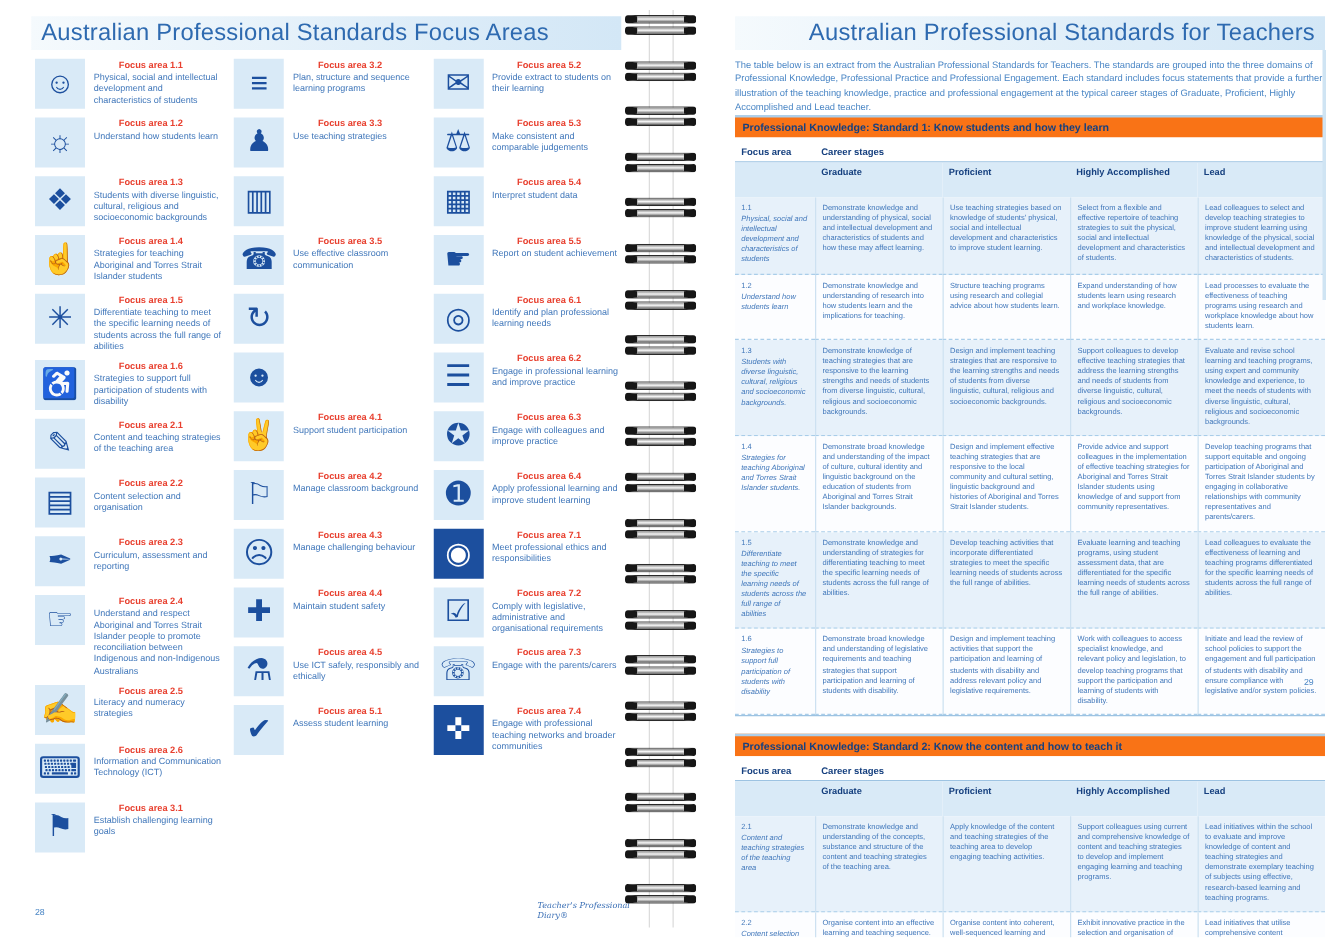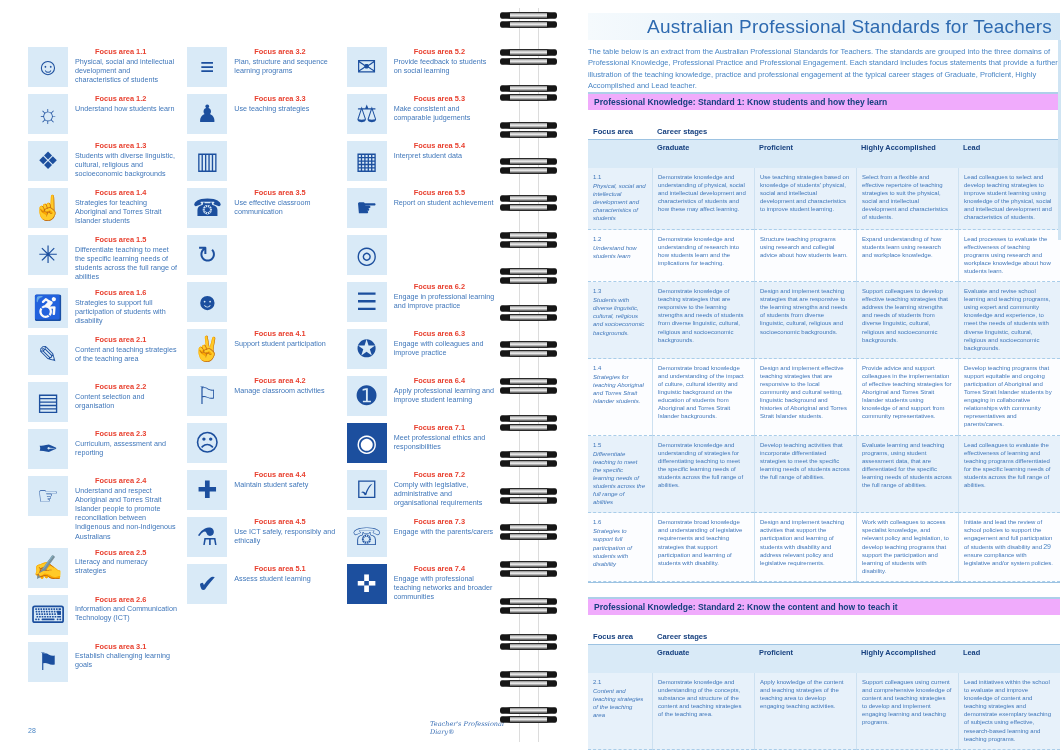--- a/index.html
+++ b/index.html
@@ -35,23 +35,23 @@
 
   
   #right-page { position:absolute; left:563px; top:0; width:498px; height:566px;margin-left:20px; }
   #right-title { left:5px; width:472px; justify-content:flex-end; padding-right:8px;
                  background:linear-gradient(270deg,#d3e7f6 0%,#dcecf8 30%,#f5fafd 100%); }
   #intro { position:absolute; left:5px; top:46px; width:472px; font-size:7.5px; line-height:1.5;
            color:#4a86c5; }
   #tables-wrap { position:absolute; left:5px; top:92px; width:472px; }
   .std-table { display:grid; grid-template-columns:64px repeat(4,1fr); margin-bottom:14px;
                border-bottom:1px solid #9dc3e2; }
-  .tbl-title { grid-column:1/-1; background:#f0abfc; color:#16407f; font-weight:bold;
+  .tbl-title { grid-column:1/-1; background:#f97316; color:#16407f; font-weight:bold;
                font-size:8.5px; padding:3px 6px; border-top:2px solid #aecfe9; }
-  .hdr-cell { font-weight:bold; color:#16407f; font-size:7.6px; padding:17px 6px 3px 5px;
+  .hdr-cell { font-weight:bold; color:#16407f; font-size:7.6px; padding:7px 6px 3px 5px;
               border-bottom:1px solid #9dc3e2; background:#ffffff; }
   .hdr-careers { grid-column:2/6; }
   .stage-cell { background:#d9eaf7; font-weight:bold; color:#16407f; font-size:7.4px;
                 padding:3px 6px 16px 5px; }
   .stage-spacer { background:#d9eaf7; }
   .cell { font-size:6px; line-height:1.35; color:#4077ba; padding:5px 6px 6px 5px;
           border-bottom:1px dashed #a9cde9; }
   .cell.body { border-left:1px solid #cde1f1; }
   .focus-cell { font-style:normal; }
   .focus-cell .fnum { display:block; margin-bottom:1px; }
@@ -71,20 +71,21 @@
   .brand { position:absolute; bottom:14px; font-family:"DejaVu Serif", serif; font-style:italic;
            font-size:6.5px; color:#3a6fb5; }
   #brand-left  { left:430px; }
 </style>
 </head>
 <body>
 
 <div id="spread">
 
   <div id="left-page">
+    <div id="left-title" class="title-band">Australian Professional Standards Focus Areas</div>
     <div id="focus-grid">
         <div class="focus-col">
           <div class="focus-item">
             <div class="fa-icon">☺</div>
             <div class="fa-text">
               <div class="fa-label">Focus area 1.1</div>
               <div class="fa-desc">Physical, social and intellectual development and characteristics of students</div>
             </div>
           </div>
           <div class="focus-item">
@@ -207,25 +208,29 @@
             <div class="fa-icon">✌</div>
             <div class="fa-text">
               <div class="fa-label">Focus area 4.1</div>
               <div class="fa-desc">Support student participation</div>
             </div>
           </div>
           <div class="focus-item">
             <div class="fa-icon">⚐</div>
             <div class="fa-text">
               <div class="fa-label">Focus area 4.2</div>
-              <div class="fa-desc">Manage classroom activities</div>
+              <div class="fa-desc">Manage classroom background</div>
             </div>
           </div>
           <div class="focus-item">
             <div class="fa-icon">☹</div>
+            <div class="fa-text">
+              <div class="fa-label">Focus area 4.3</div>
+              <div class="fa-desc">Manage challenging behaviour</div>
+            </div>
           </div>
           <div class="focus-item">
             <div class="fa-icon">✚</div>
             <div class="fa-text">
               <div class="fa-label">Focus area 4.4</div>
               <div class="fa-desc">Maintain student safety</div>
             </div>
           </div>
           <div class="focus-item">
             <div class="fa-icon">⚗</div>
@@ -240,21 +245,21 @@
               <div class="fa-label">Focus area 5.1</div>
               <div class="fa-desc">Assess student learning</div>
             </div>
           </div>
         </div>
         <div class="focus-col">
           <div class="focus-item">
             <div class="fa-icon">✉</div>
             <div class="fa-text">
               <div class="fa-label">Focus area 5.2</div>
-              <div class="fa-desc">Provide feedback to students on social learning</div>
+              <div class="fa-desc">Provide extract to students on their learning</div>
             </div>
           </div>
           <div class="focus-item">
             <div class="fa-icon">⚖</div>
             <div class="fa-text">
               <div class="fa-label">Focus area 5.3</div>
               <div class="fa-desc">Make consistent and comparable judgements</div>
             </div>
           </div>
           <div class="focus-item">
@@ -266,20 +271,24 @@
           </div>
           <div class="focus-item">
             <div class="fa-icon">☛</div>
             <div class="fa-text">
               <div class="fa-label">Focus area 5.5</div>
               <div class="fa-desc">Report on student achievement</div>
             </div>
           </div>
           <div class="focus-item">
             <div class="fa-icon">◎</div>
+            <div class="fa-text">
+              <div class="fa-label">Focus area 6.1</div>
+              <div class="fa-desc">Identify and plan professional learning needs</div>
+            </div>
           </div>
           <div class="focus-item">
             <div class="fa-icon">☰</div>
             <div class="fa-text">
               <div class="fa-label">Focus area 6.2</div>
               <div class="fa-desc">Engage in professional learning and improve practice</div>
             </div>
           </div>
           <div class="focus-item">
             <div class="fa-icon">✪</div>

